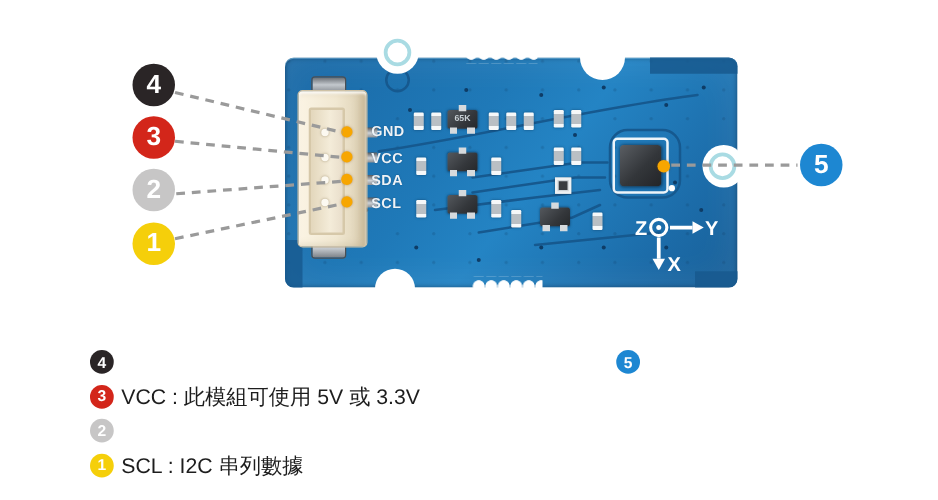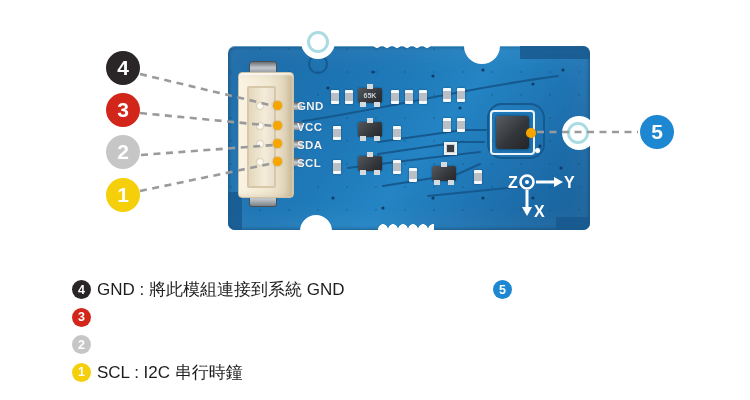--- a/index.html
+++ b/index.html
@@ -214,31 +214,31 @@
 
   <div class="callout" style="left: 106px; top: 51px; background-color: rgb(42, 37, 38);">4</div>
   <div class="callout" style="left: 106px; top: 93px; background-color: rgb(211, 38, 26);">3</div>
   <div class="callout" style="left: 106px; top: 135px; background-color: rgb(199, 198, 198);">2</div>
   <div class="callout" style="left: 106px; top: 178px; background-color: rgb(245, 207, 10);">1</div>
   <div class="callout" style="left: 640px; top: 115px; background-color: rgb(29, 135, 210);">5</div>
 
   <div class="legend" style="left:72px;top:276px;">
     <div class="lrow">
       <span class="lnum" style="background-color: rgb(42, 37, 38);">4</span>
-      <span class="ltext">GND : 將此模組連接到系統 GND</span>
     </div>
     <div class="lrow">
       <span class="lnum" style="background-color: rgb(211, 38, 26);">3</span>
+      <span class="ltext">VCC : 此模組可使用 5V 或 3.3V</span>
     </div>
     <div class="lrow">
       <span class="lnum" style="background-color: rgb(199, 198, 198);">2</span>
     </div>
     <div class="lrow">
       <span class="lnum" style="background-color: rgb(245, 207, 10);">1</span>
-      <span class="ltext">SCL : I2C 串行時鐘</span>
+      <span class="ltext">SCL : I2C 串列數據</span>
     </div>
   </div>
 
   <div class="legend" style="left:493px;top:276px;">
     <div class="lrow">
       <span class="lnum" style="background-color: rgb(29, 135, 210);">5</span>
     </div>
   </div>
 
 </div>

